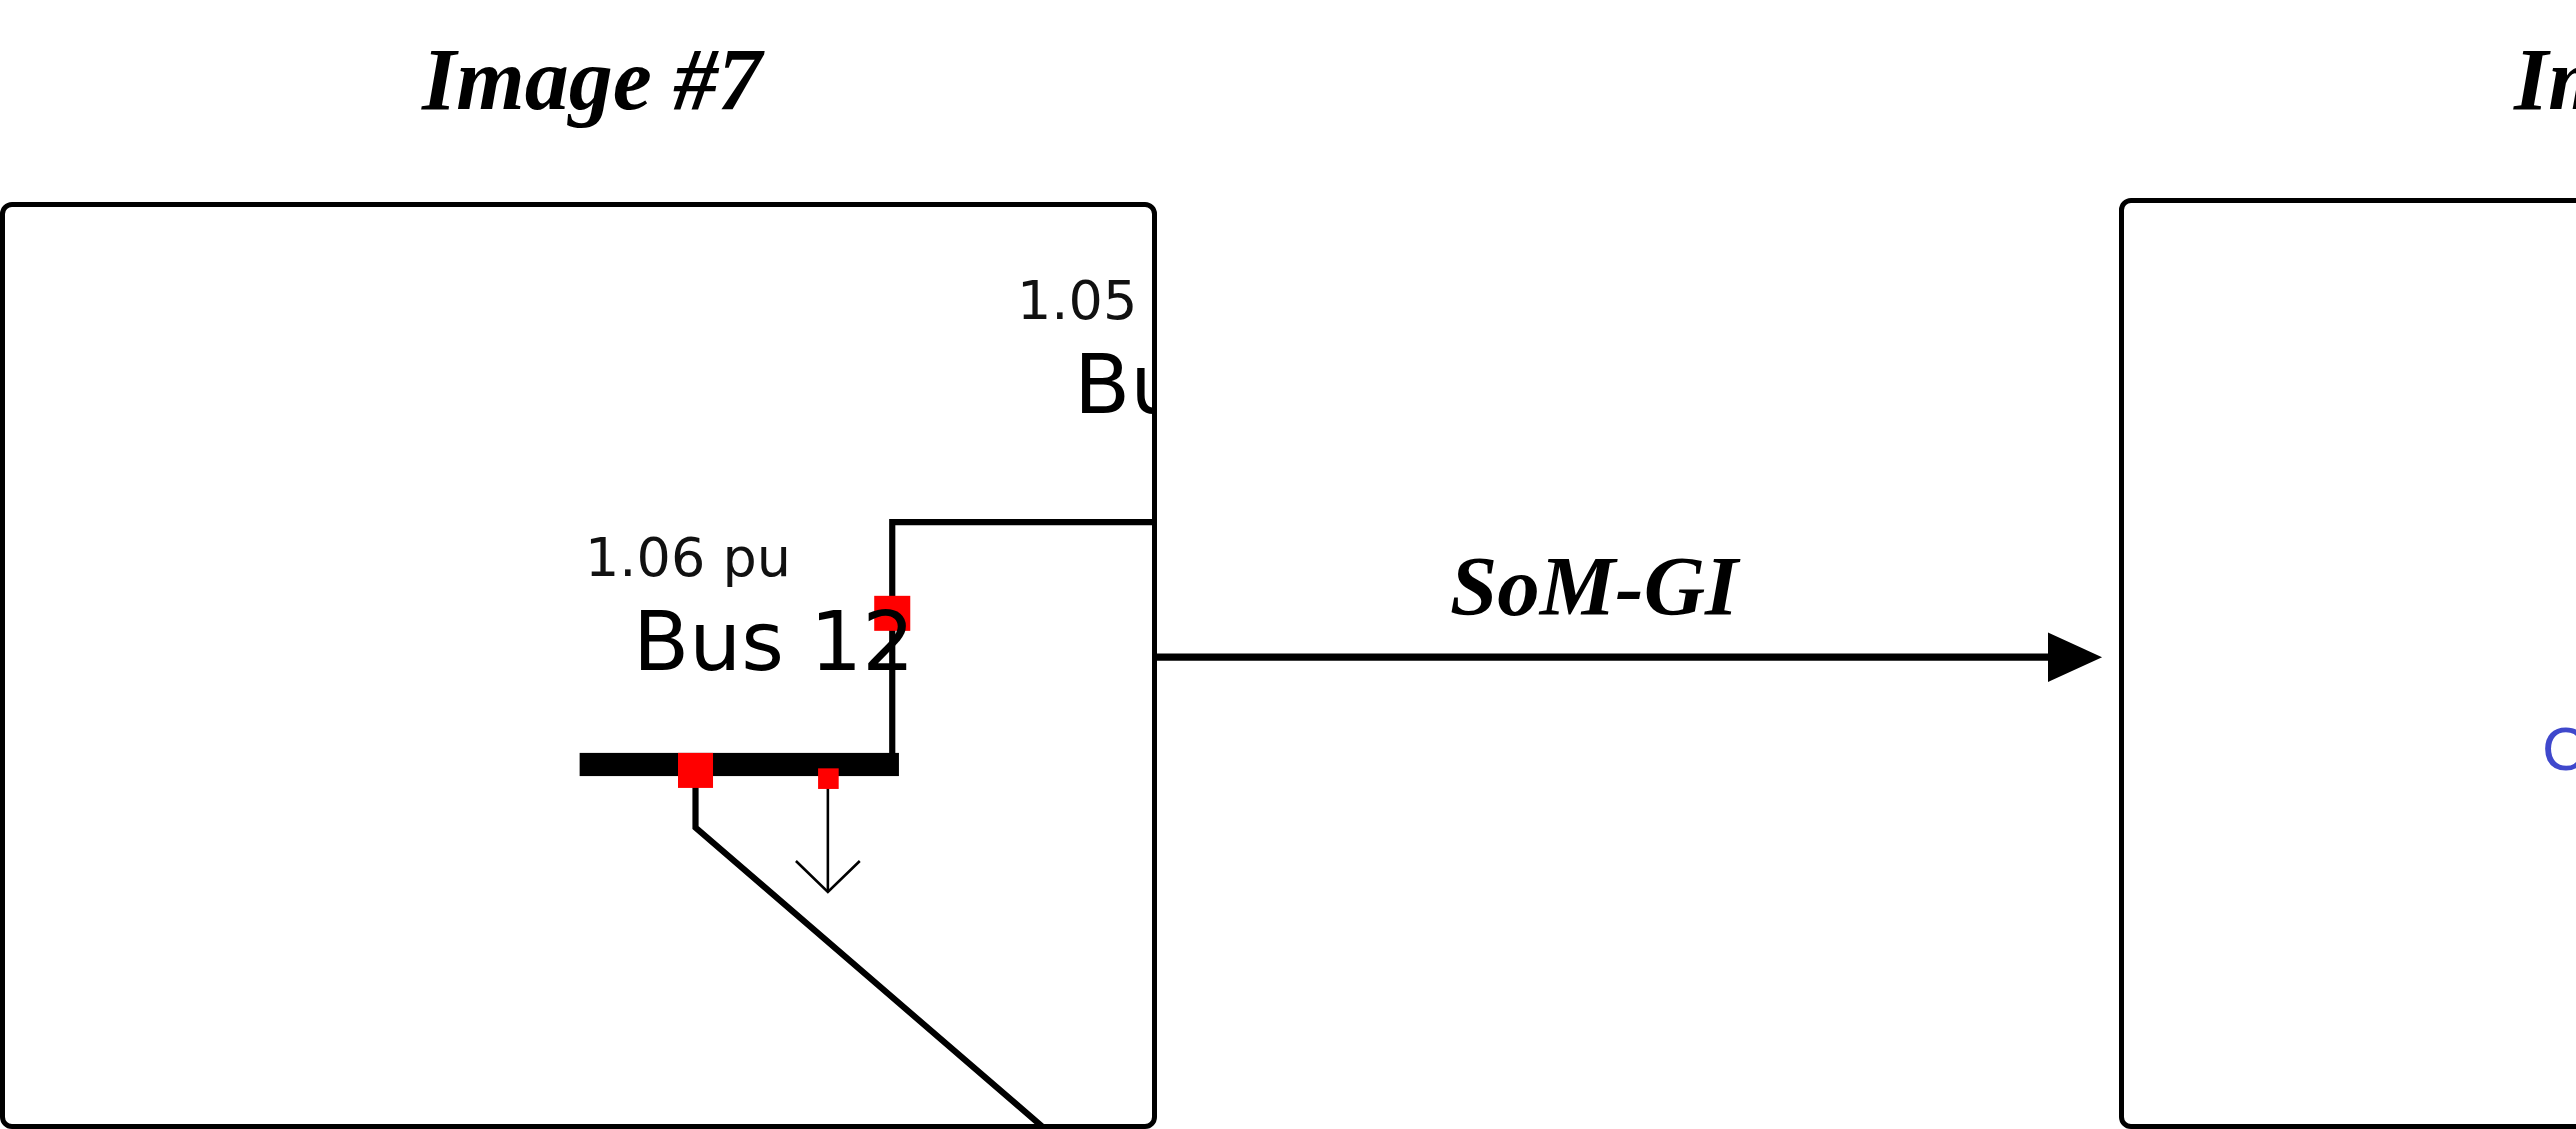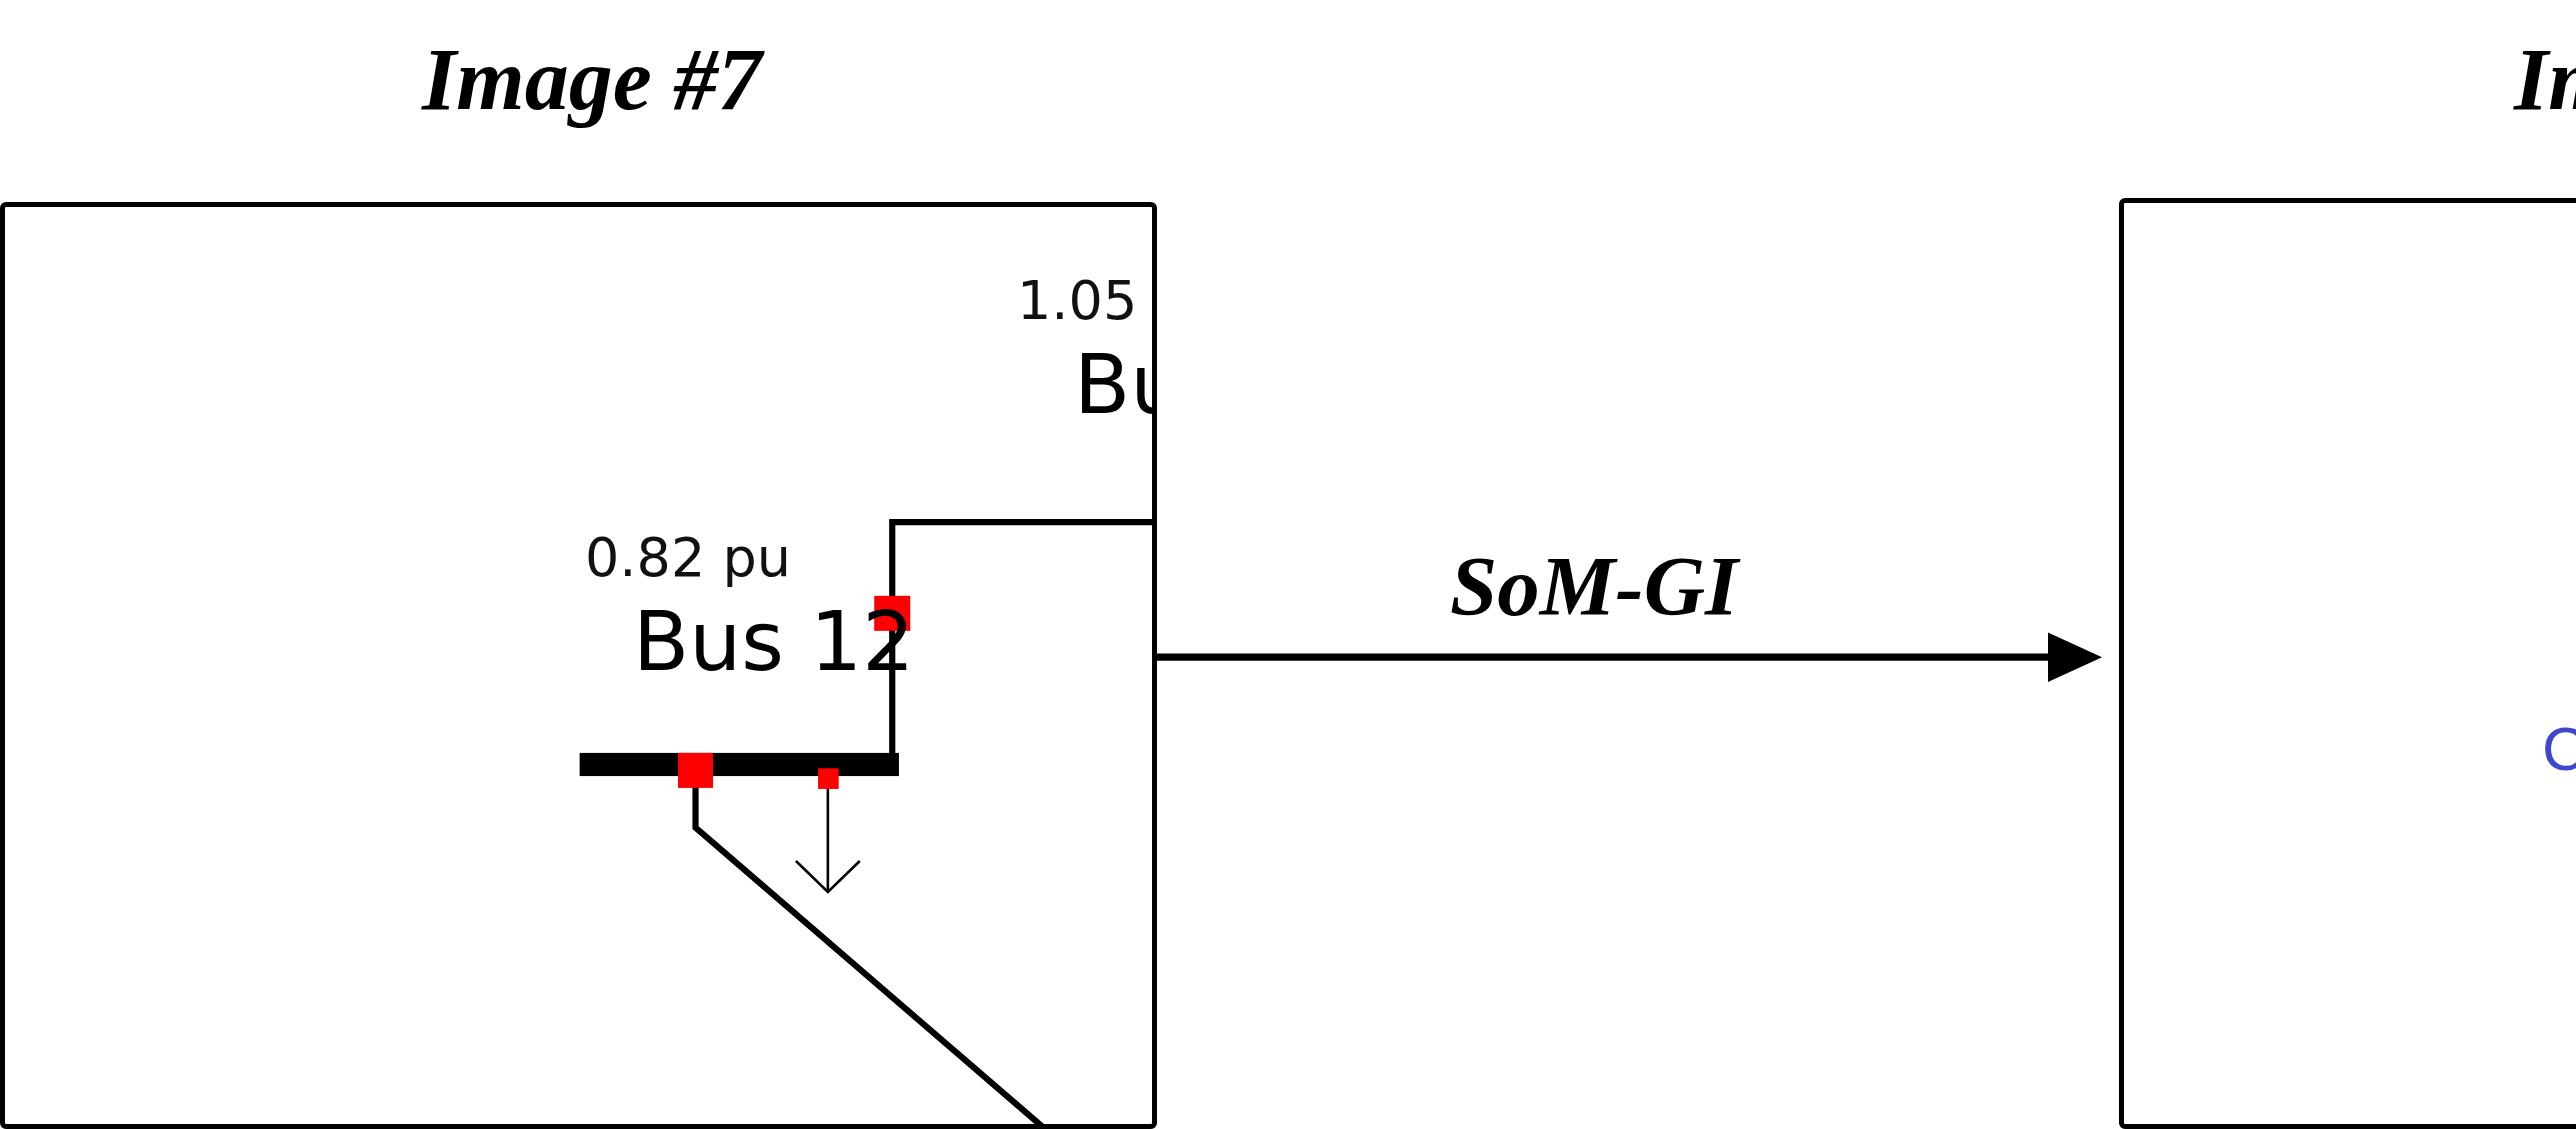--- a/index.html
+++ b/index.html
@@ -2,21 +2,21 @@
 <html style="font-size:8.2px"><head>
   <meta charset="utf-8">
   <style>
     html, body { margin: 0; padding: 0; background: #ffffff; }
     body { width: 3276px; height: 1129px; position: relative; overflow: hidden; font-family: "DejaVu Sans", sans-serif; }
     .panel-title {
       position: absolute; font-family: "Liberation Serif", serif; font-weight: bold; font-style: italic;
       font-size: 88px; color: #000; line-height: 1; white-space: nowrap;
     }
     .panel {
-      position: absolute; border: 5.2px solid #000; border-radius: 6px; background: #fff; overflow: hidden; box-sizing: border-box;
+      position: absolute; border: 5.2px solid #000; border-radius: 12px; background: #fff; overflow: hidden; box-sizing: border-box;
     }
     .arrow-label {
       position: absolute; font-family: "Liberation Serif", serif; font-weight: bold; font-style: italic;
       font-size: 85px; color: #000; line-height: 1; white-space: nowrap;
     }
     .pu { position: absolute; font-family: "DejaVu Sans", sans-serif; font-size: 54px; color: #111; line-height: 1; white-space: nowrap; }
     .bus { position: absolute; font-family: "DejaVu Sans", sans-serif; font-size: 82px; color: #000; line-height: 1; white-space: nowrap; }
     .tag { position: absolute; font-family: "Liberation Sans", sans-serif; color: #3f48cc; line-height: 1; white-space: nowrap; }
     .tag-lg { font-size: 62px; }
     svg { position: absolute; left: 0; top: 0; overflow: visible; }
@@ -37,21 +37,21 @@
 
     <line x1="1597" y1="1100" x2="1597" y2="1330" stroke="#000" stroke-width="5"></line>
     <polyline points="1535,1270 1597,1330 1659,1270" fill="none" stroke="#000" stroke-width="5"></polyline>
 
     <rect x="1687" y="755" width="70" height="68" fill="#ff0000"></rect>
     <rect x="1306" y="1060" width="68" height="68" transform="translate(0,0)" fill="#ff0000"></rect>
     <rect x="1578" y="1090" width="40" height="40" fill="#ff0000"></rect>
   </svg>
   <div class="pu" style="left:1012px; top:67px;">1.05</div>
   <div class="bus" style="left:1069px; top:137px;">Bu</div>
-  <div class="pu" style="left:580px; top:324px;">0.82 pu</div>
+  <div class="pu" style="left:580px; top:324px;">1.06 pu</div>
   <div class="bus" style="left:596px; top:394px;margin-left:32px;">Bus 12</div>
 </div>
 
 <div class="arrow-label" style="left:1450px; top:544px;">SoM-GI</div>
 <svg width="3276" height="1129" viewBox="0 0 6358 2192">
   <line x1="2245" y1="1276" x2="3990" y2="1276" stroke="#000" stroke-width="14"></line>
   <polygon points="3975,1228 4080,1276 3975,1324" fill="#000"></polygon>
 </svg>
 
 <div class="panel-title" style="left:2514px; top:36px;">Image #2</div>

